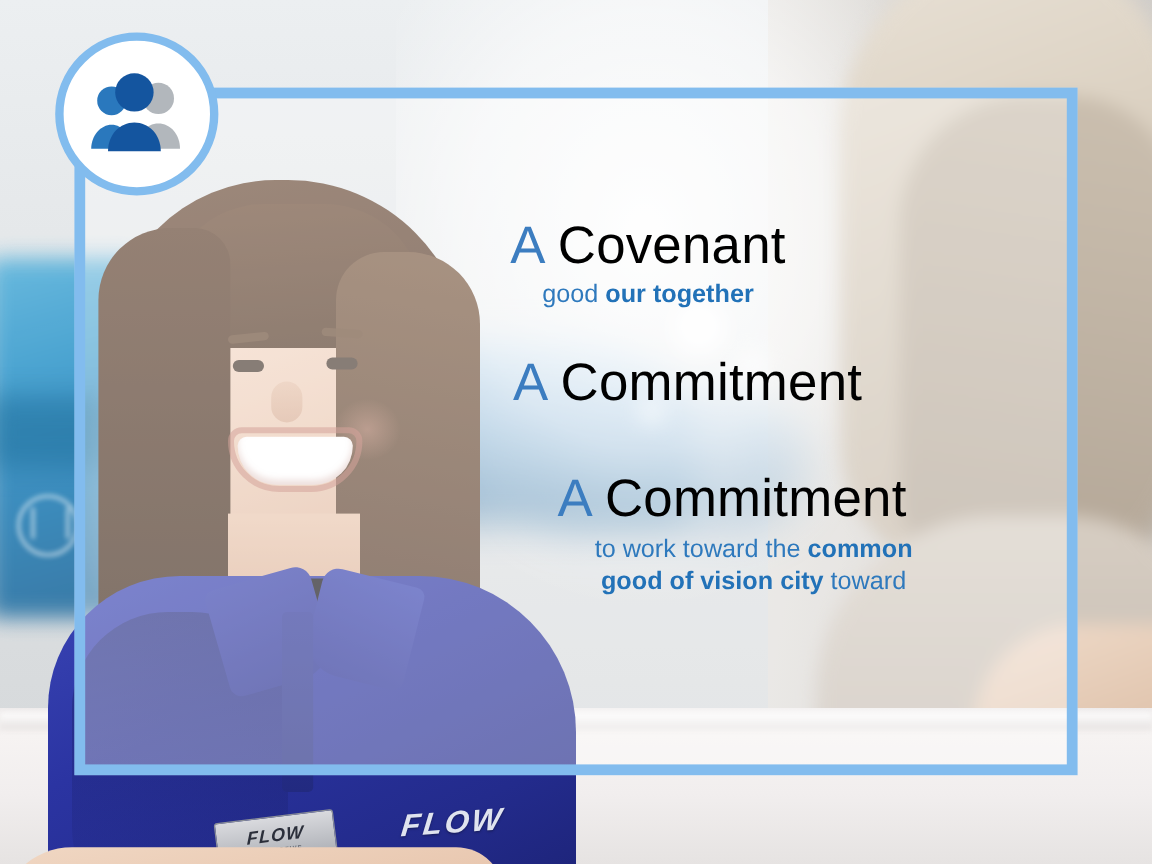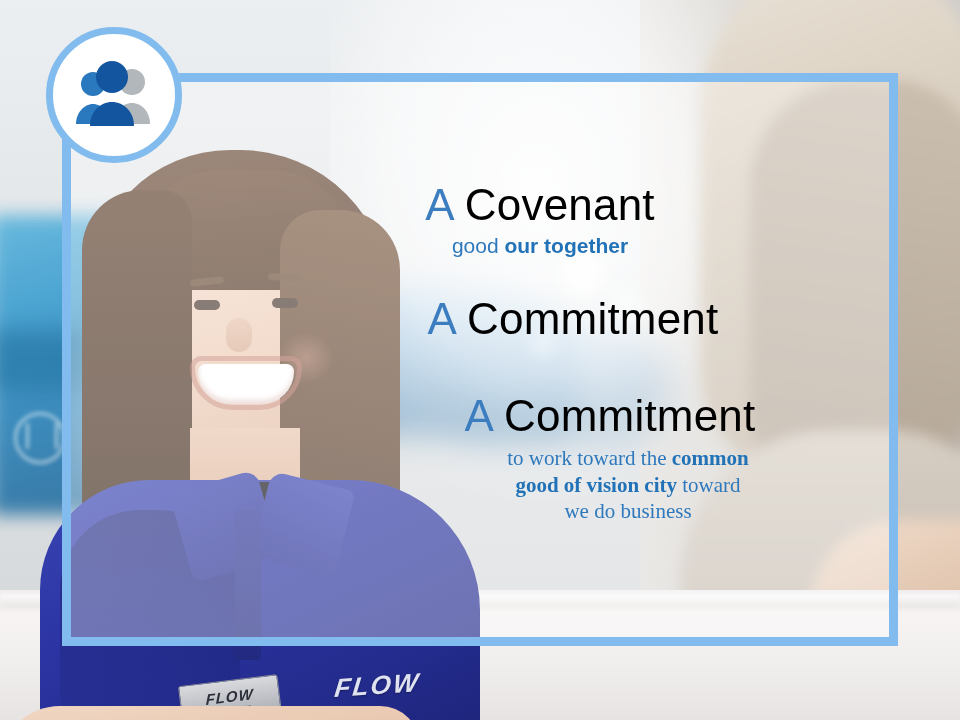--- a/index.html
+++ b/index.html
@@ -271,21 +271,21 @@
   }
   .p-sub b{font-weight:700;color:#2272b8;}
 
   .pr-1{margin-top:2px;}
   .pr-1 .p-title{text-align:center;}
   .pr-2{margin-top:34px;}
   .pr-2 .p-title{padding-left:66px;}
   .pr-2 .p-sub{padding-left:84px;}
   .pr-3{margin-top:48px;}
   .pr-3 .p-title{padding-left:140px;}
-  .pr-3 .p-sub{padding-left:176px;font-family:Liberation Serif, serif;}
+  .pr-3 .p-sub{padding-left:176px;}
 </style>
 </head>
 <body>
 
 <div class="stage">
 
   <div class="photo">
     <div class="bg-wall"></div>
     <div class="bg-rightwall"></div>
     <div class="bg-sign"></div>
@@ -383,19 +383,18 @@
     </div>
 
     <div class="principle pr-3">
       <div class="p-title">
         <span>A</span>
         <span class="strong">Commitment</span>
       </div>
       <div class="p-sub">
         <span>to work toward the </span><b>common</b><br>
         <b>good of vision city</b><span> toward</span><br>
-        <span>we do business</span>
       </div>
     </div>
 
   </div>
 
 </div>
 
 </body></html>

